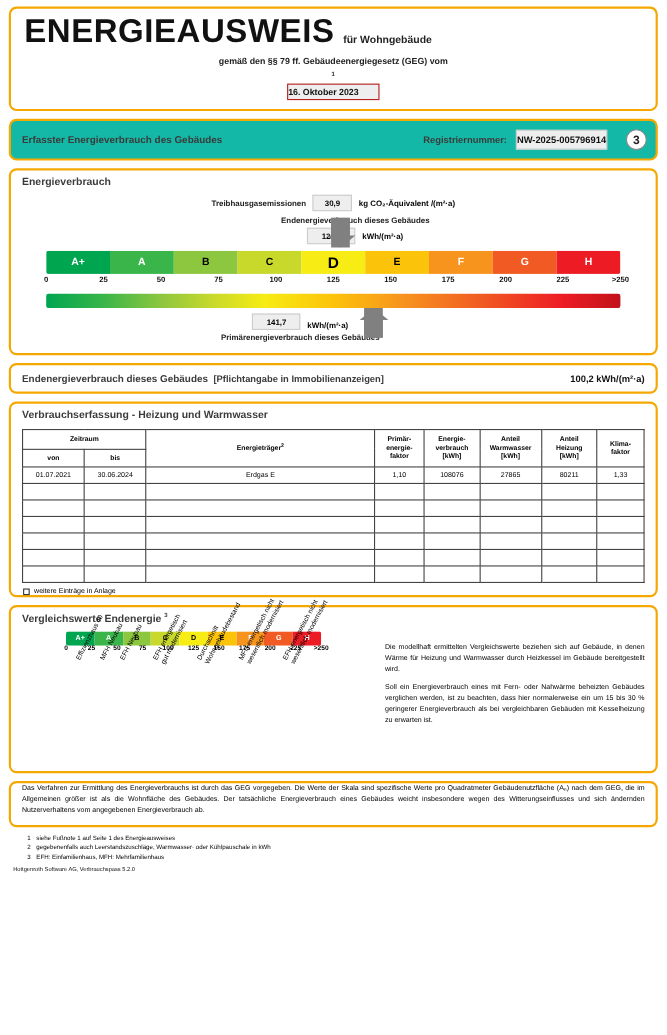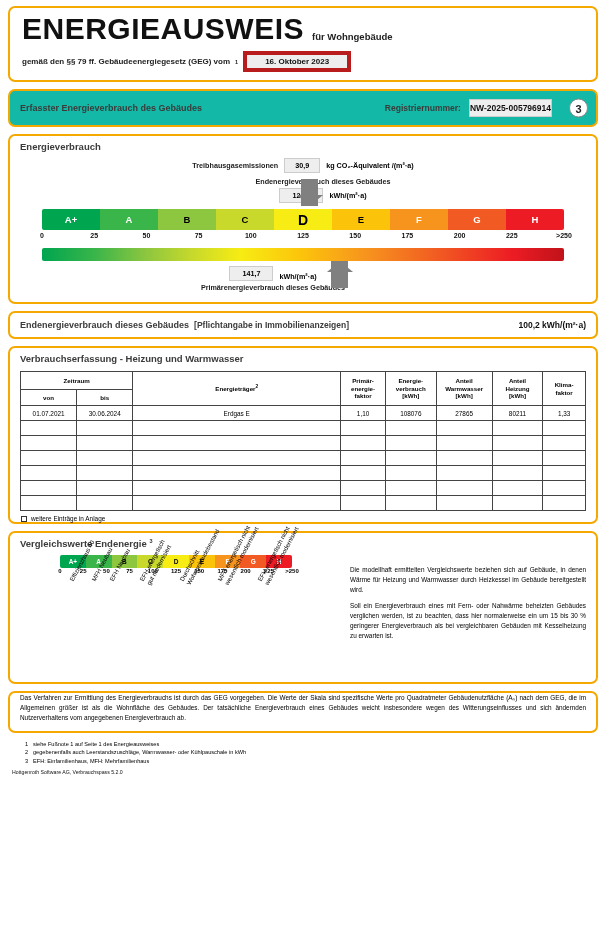--- a/index.html
+++ b/index.html
@@ -32,26 +32,26 @@
   .hdr { padding: 6px 12px 8px 12px; }
   .hdr-row1 { display:flex; align-items:flex-end; gap:8px; }
   .hdr-title {
     font-size: 30px;
     font-weight: bold;
     letter-spacing: 0.5px;
     color:#111;
     line-height: 1;
   }
   .hdr-sub { font-size: 9.5px; font-weight:bold; color:#222; padding-bottom:2px; }
-  .hdr-row2 { margin-top:7px; font-size:8px; font-weight:bold; color:#222; display:flex; align-items:center; gap:5px;}
+  .hdr-row2 { margin-top:7px; font-size:8px; font-weight:bold; color:#222; display:flex; align-items:center; gap:5px;flex-direction:column;}
   .sup { font-size:5.5px; vertical-align: super; }
   .valfield {
     background:#eeeeee;
-    border:4px solid #b91c1c;
-    padding:2px 18px 2px 18px;
+    border:1px solid #b91c1c;
+    padding:2px 18px 2px 0;
     font-size:8px;
     font-weight:bold;
     color:#111;
     display:inline-block;
   }
 
   
   .regbox { background:#14b8a6; }
   .reg-row { display:flex; align-items:center; padding:8px 10px; }
   .reg-label { font-size:9px; font-weight:bold; color:#3b3b3b; }

